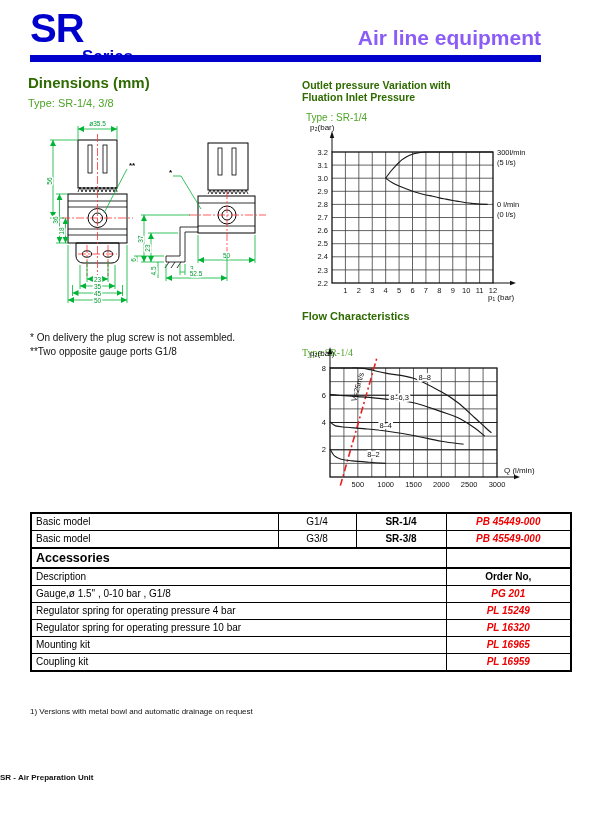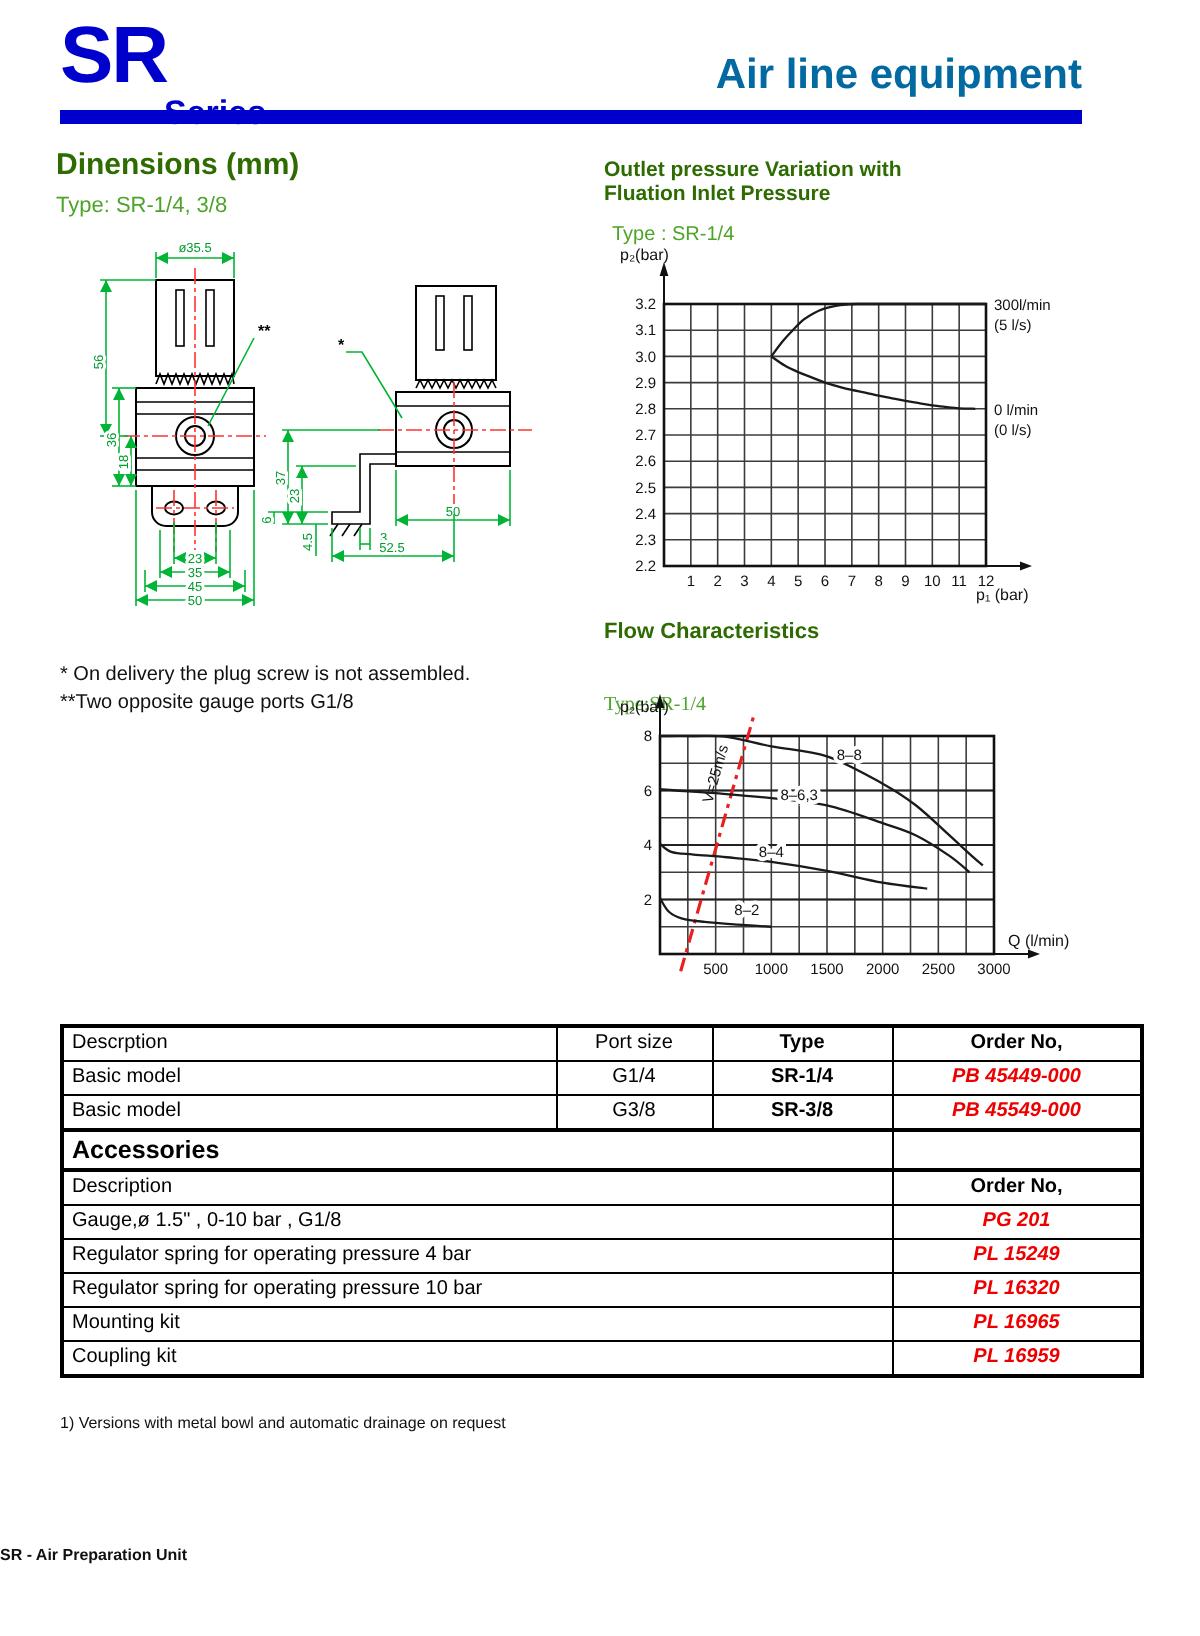--- a/index.html
+++ b/index.html
@@ -2,21 +2,21 @@
 <html><head>
 <meta charset="utf-8">
 <style>
   html,body{margin:0;padding:0;background:#888;}
   #page{position:relative;width:600px;height:818px;background:#fff;overflow:hidden;
         font-family:"Liberation Sans","DejaVu Sans",sans-serif;color:#000;}
   .abs{position:absolute;}
   
   #logo{left:30px;top:8px;font-size:40px;font-weight:900;color:#0000cc;letter-spacing:-1px;line-height:1;}
   #series{left:82px;top:47px;font-size:17px;font-weight:800;color:#0000cc;}
-  #hdr-title{right:59px;top:26px;font-size:21px;font-weight:700;color:#0369a1;}
+  #hdr-title{right:59px;top:26px;font-size:21px;font-weight:700;color:#8b5cf6;}
   #hdr-bar{left:30px;top:55px;width:511px;height:7px;background:#0000cc;}
   
   #dim-head{left:28px;top:74px;font-size:15px;font-weight:800;color:#2e6b00;}
   #dim-type{left:28px;top:97px;font-size:11px;color:#4ea428;}
   #notes{left:30px;top:331px;font-size:10px;line-height:14px;color:#111;}
   
   #c1-title{left:302px;top:79px;font-size:10.5px;font-weight:800;color:#2e6b00;line-height:12px;}
   #c1-sub{left:306px;top:88px;font-size:10px;color:#4ea428;margin-top:24px;}
   #c2-title{left:302px;top:310px;font-size:11px;font-weight:800;color:#2e6b00;}
   #c2-sub{left:302px;top:347px;font-size:10px;color:#4ea428;font-family:Liberation Serif, serif;}
@@ -311,26 +311,20 @@
   <div class="abs" id="tables">
     <table>
       <colgroup>
           <col style="width:247px">
           <col style="width:78px">
           <col style="width:90px">
           <col style="width:125px">
         </colgroup>
       <tbody>
       <tr>
-        <td>Descrption</td>
-        <td class="c">Port size</td>
-        <td class="c b">Type</td>
-        <td class="c b">Order No,</td>
-      </tr>
-      <tr>
         <td>Basic model</td>
         <td class="c">G1/4</td>
         <td class="c b">SR-1/4</td>
         <td class="red">PB 45449-000</td>
       </tr>
       <tr>
         <td>Basic model</td>
         <td class="c">G3/8</td>
         <td class="c b">SR-3/8</td>
         <td class="red">PB 45549-000</td>

